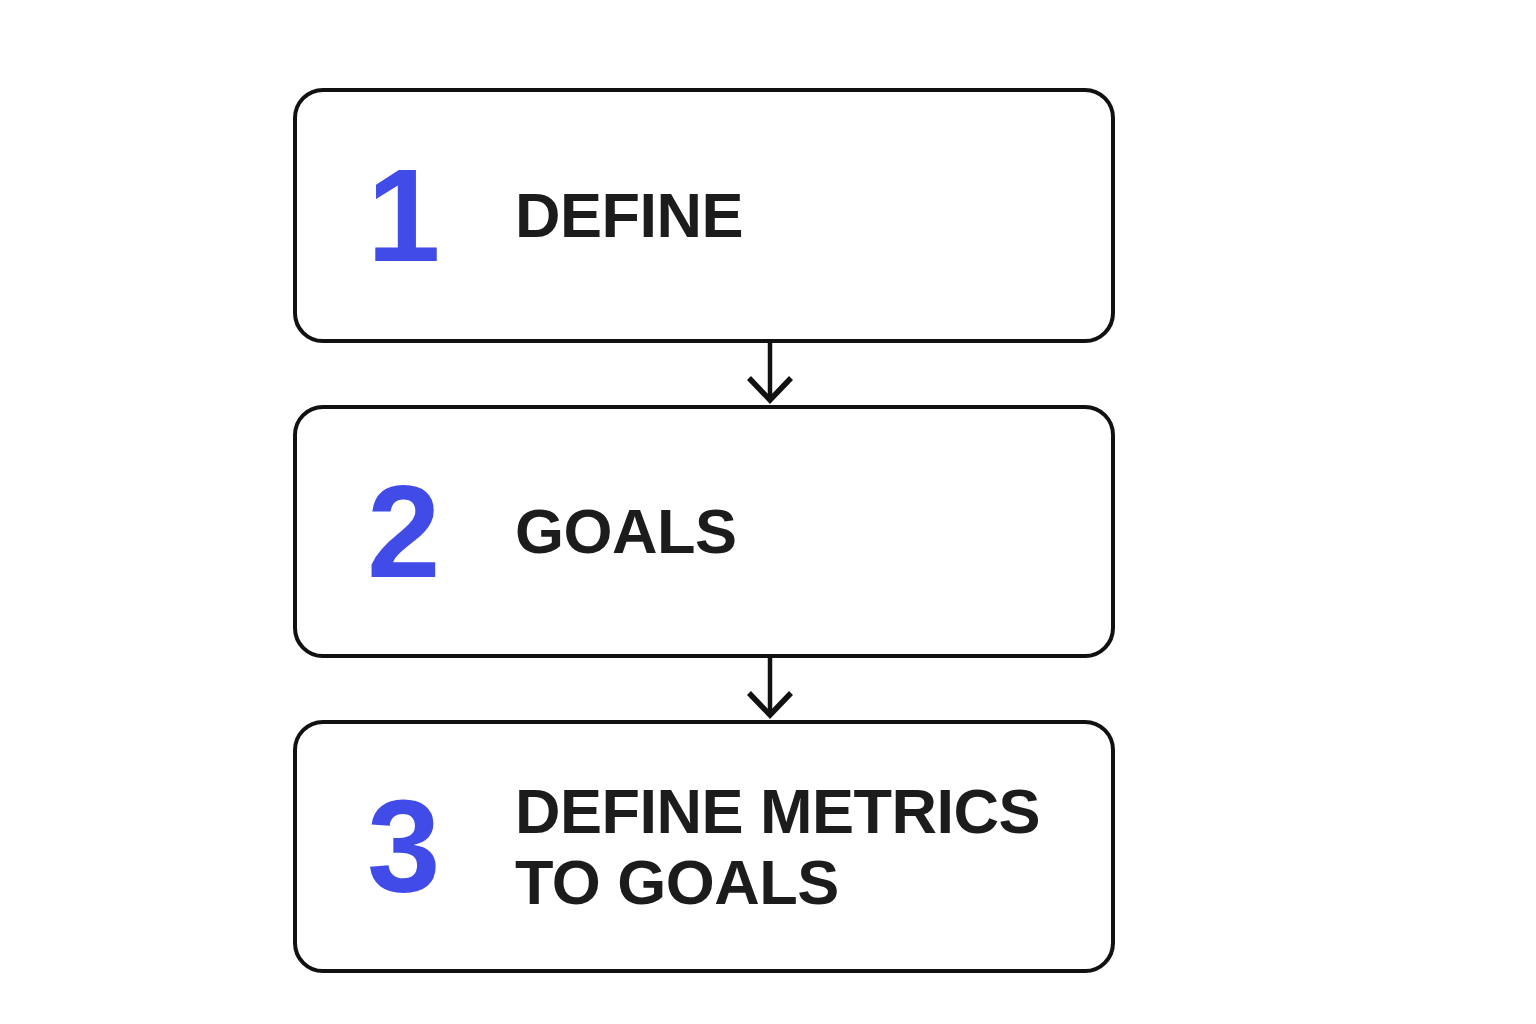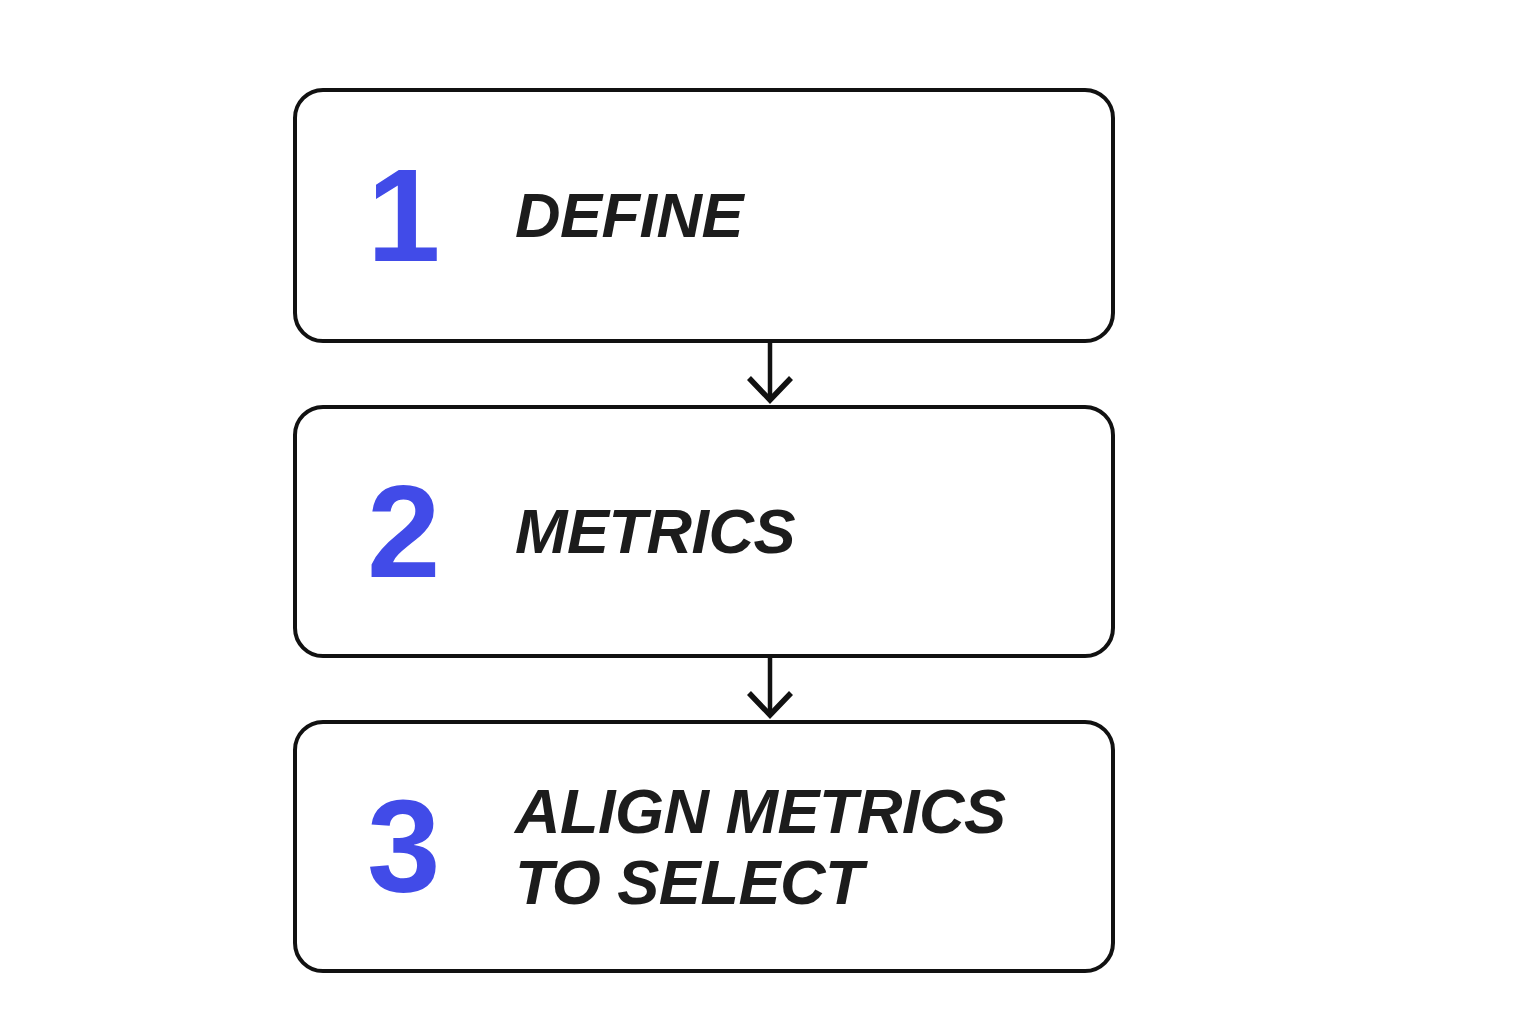--- a/index.html
+++ b/index.html
@@ -42,21 +42,20 @@
     color: var(--accent, #414BE8);
     letter-spacing: -2px;
   }
   .step-title {
     font-size: 63px;
     font-weight: 700;
     line-height: 71px;
     color: var(--text, #1c1c1c);
     letter-spacing: -0.5px;
     white-space: nowrap;
-    font-style: italic;
   }
   .arrow {
     position: absolute;
     left: 740px;
     width: 60px;
     height: 62px;
   }
   .arrow.a1 { top: 343px; }
   .arrow.a2 { top: 658px; }
 </style>
@@ -73,30 +72,30 @@
   </div>
 
   <svg class="arrow a1" viewBox="0 0 60 62" aria-hidden="true">
     <line x1="30" y1="0" x2="30" y2="56" stroke="#111111" stroke-width="4.5"></line>
     <polyline points="9,35 30,57 51,35" fill="none" stroke="#111111" stroke-width="5.5" stroke-linejoin="miter"></polyline>
   </svg>
 
   <div class="step-box b2">
     <div class="step-number">2</div>
     <div class="step-title">
-      <div>METRICS</div>
+      <div>GOALS</div>
     </div>
   </div>
 
   <svg class="arrow a2" viewBox="0 0 60 62" aria-hidden="true">
     <line x1="30" y1="0" x2="30" y2="56" stroke="#111111" stroke-width="4.5"></line>
     <polyline points="9,35 30,57 51,35" fill="none" stroke="#111111" stroke-width="5.5" stroke-linejoin="miter"></polyline>
   </svg>
 
   <div class="step-box b3">
     <div class="step-number">3</div>
     <div class="step-title">
-      <div>ALIGN METRICS</div>
-      <div>TO SELECT</div>
+      <div>DEFINE METRICS</div>
+      <div>TO GOALS</div>
     </div>
   </div>
 
 </div>
 
 </body></html>

